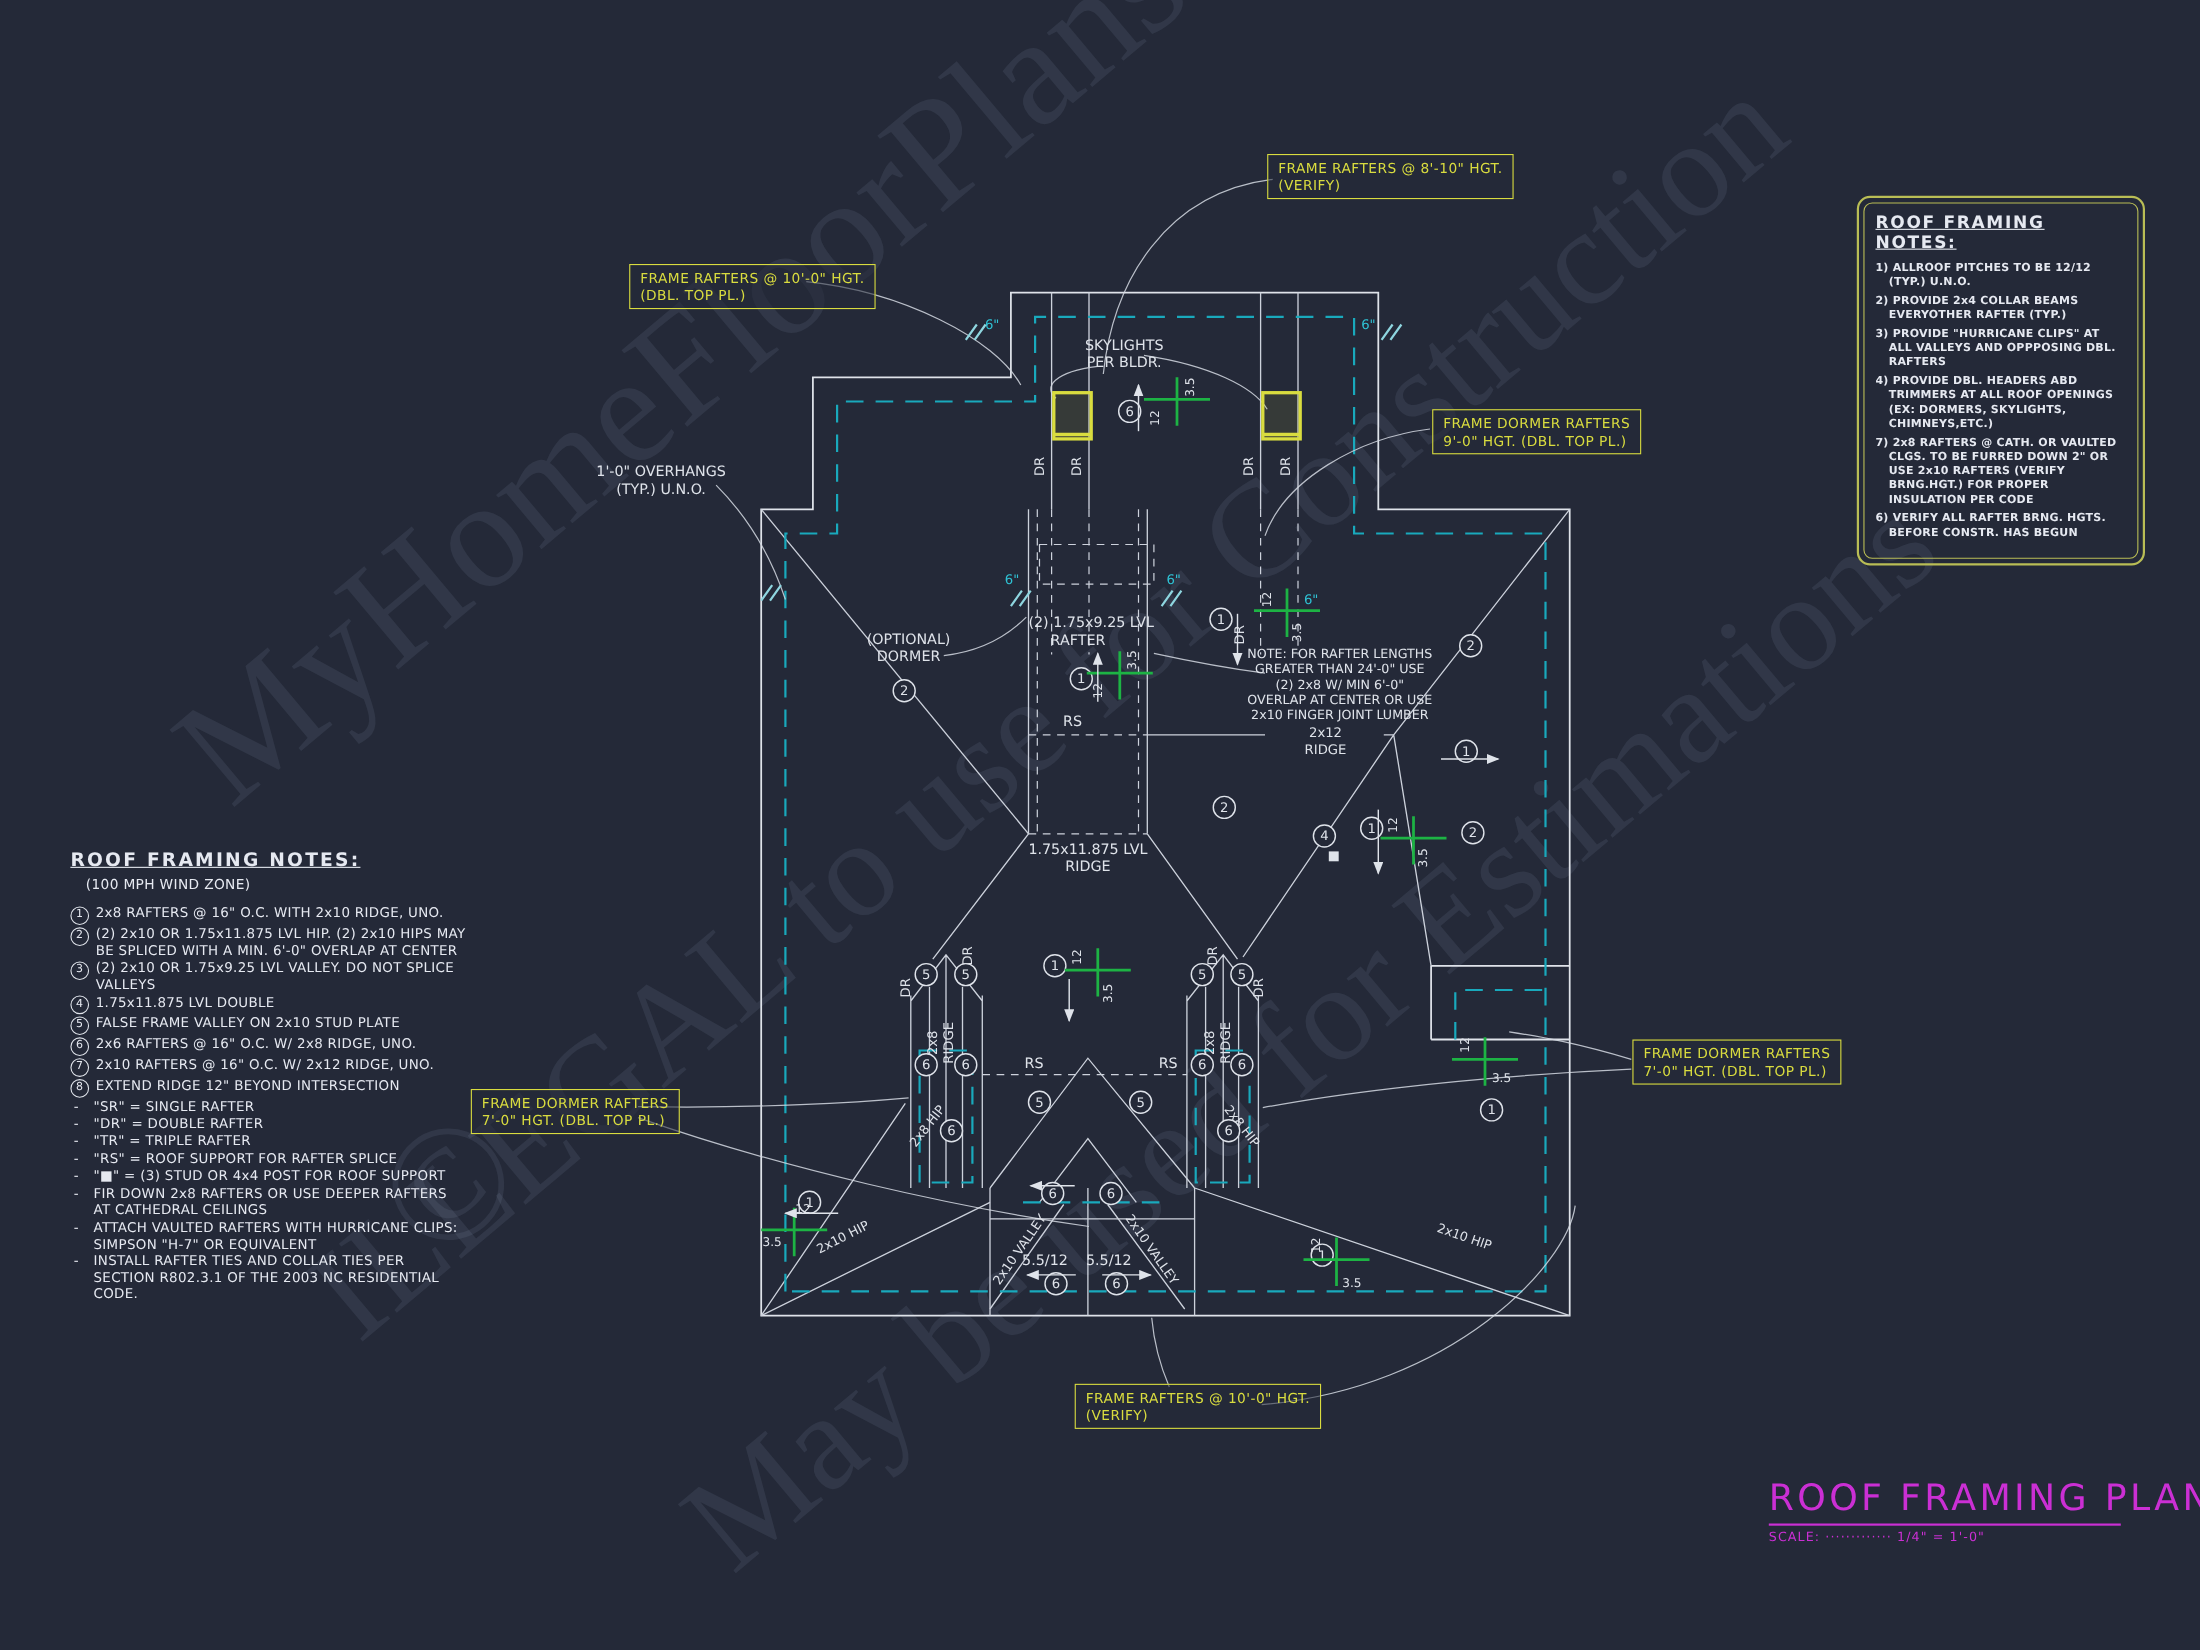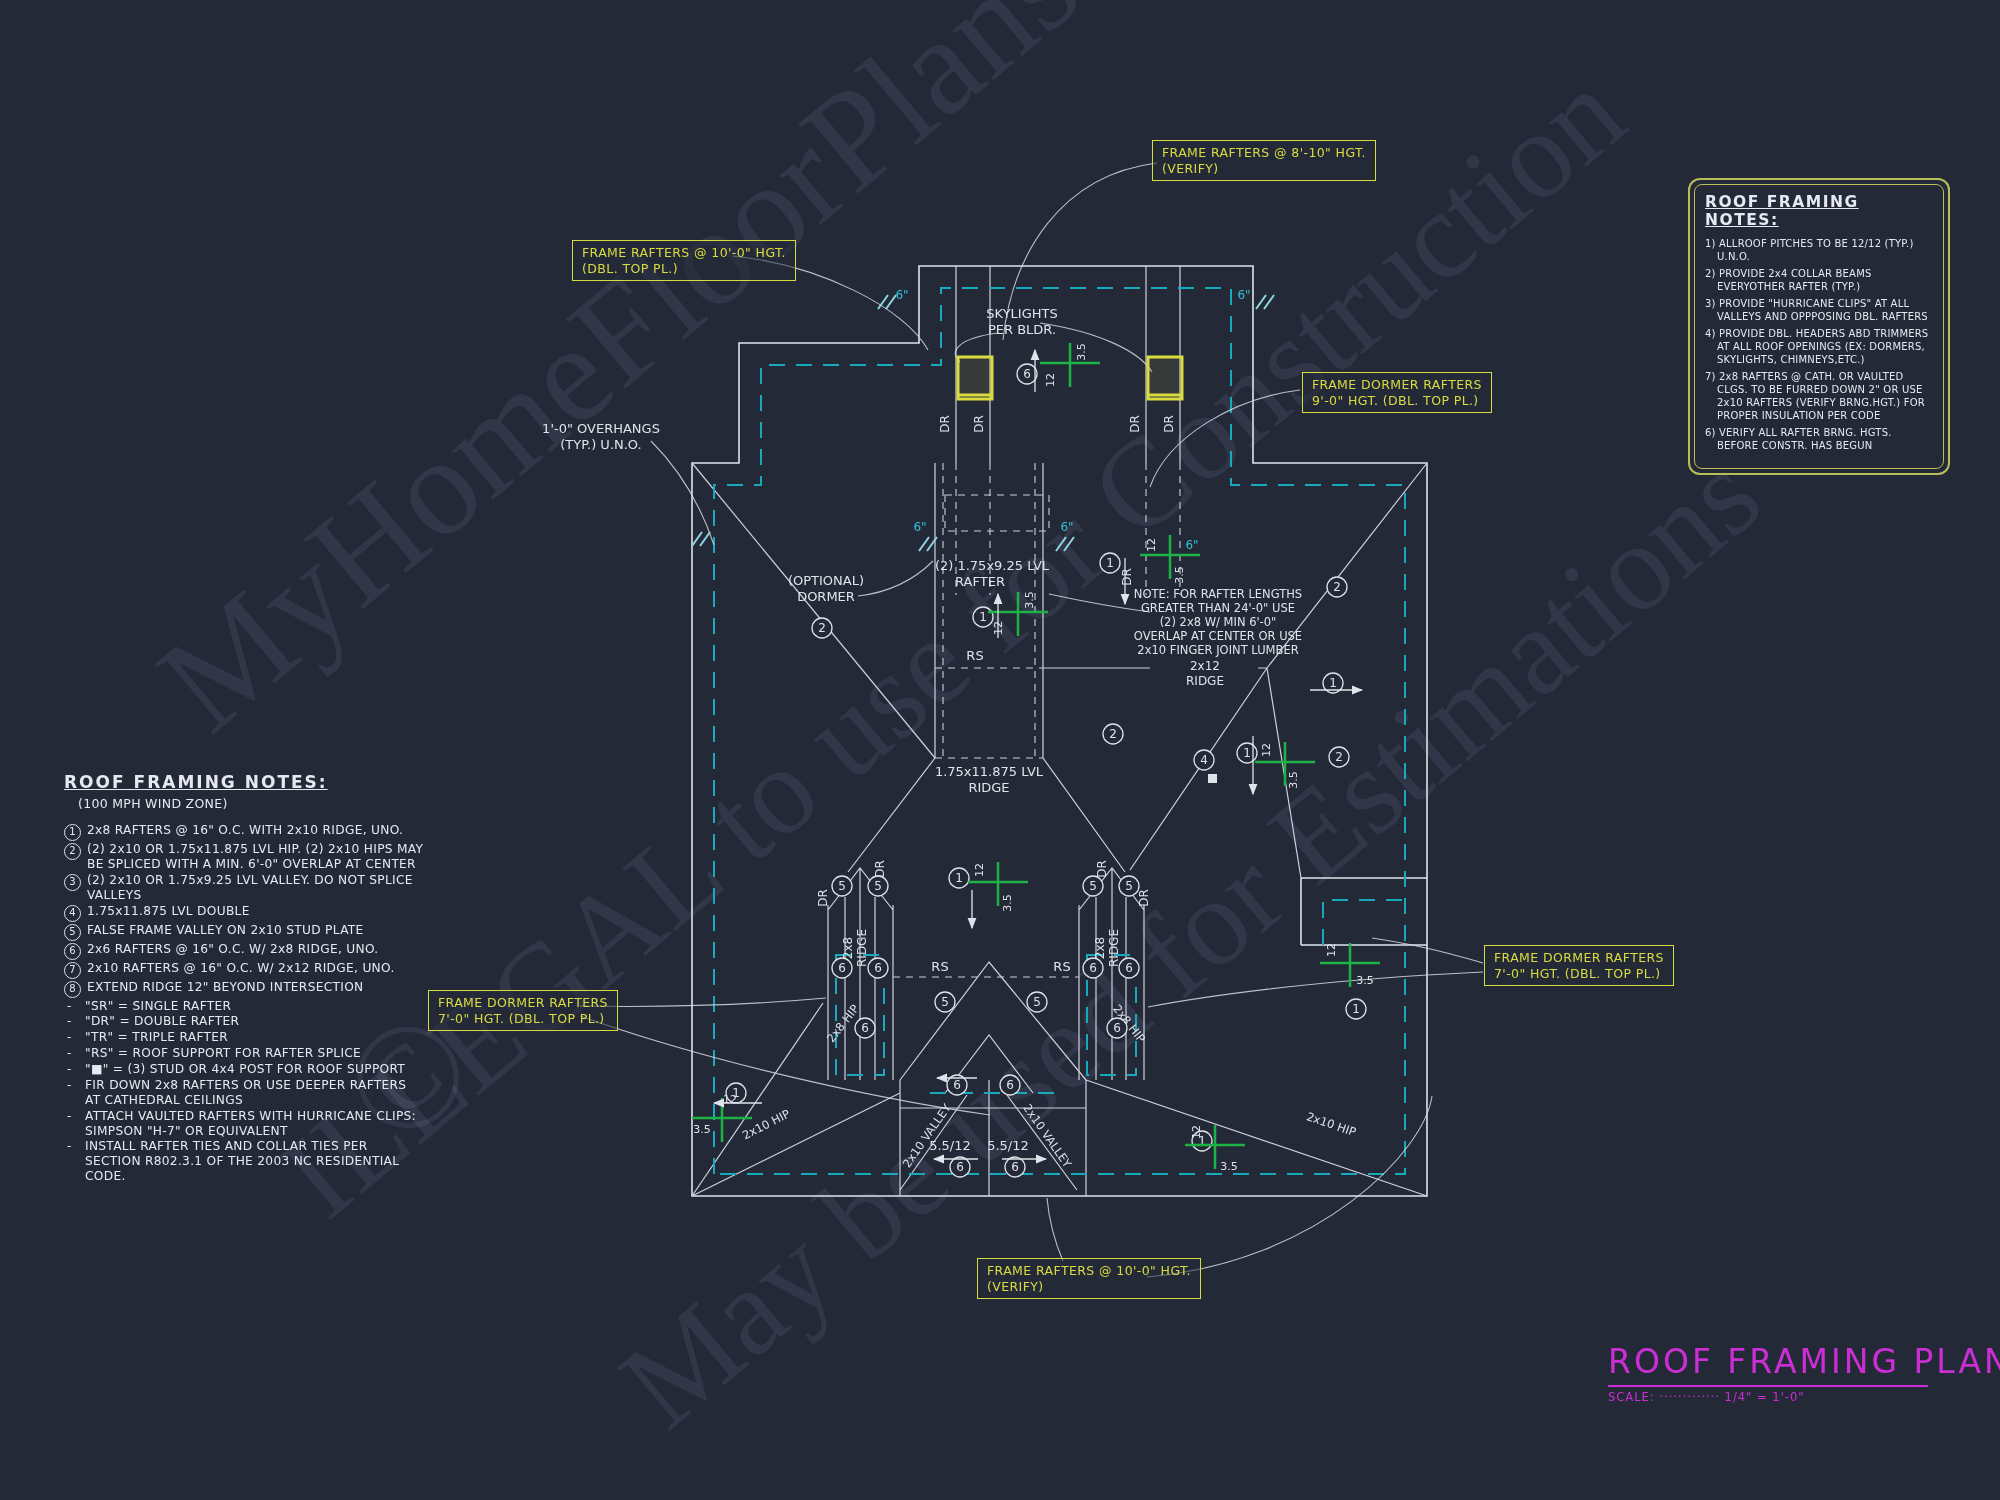--- a/index.html
+++ b/index.html
@@ -14,21 +14,21 @@
   #notes-left .nl-sub{font-size:12.5px;margin-left:14px;margin-bottom:12px;}
   .nrow{display:flex;align-items:flex-start;font-size:12.2px;line-height:1.22;margin-bottom:1px;}
   .nnum{flex:0 0 15px;height:15px;border:1px solid #dfe3ea;border-radius:50%;font-size:10px;
         display:flex;align-items:center;justify-content:center;margin:1px 6px 0 0;}
   .nmark{flex:0 0 12px;margin:0 6px 0 3px;}
   .ntxt{flex:1;}
   
   #notes-right{position:absolute;left:1688px;top:178px;width:250px;border:2px solid #b9bd55;border-radius:12px;padding:4px;}
   #nr-inner{border:1px solid #b9bd55;border-radius:8px;padding:8px 10px 12px 10px;}
   #nr-inner .nr-title{font-size:15.5px;font-weight:bold;letter-spacing:1.5px;text-decoration:underline;margin-bottom:8px;}
-  .nr-item{font-size:10px;line-height:1.3;letter-spacing:.2px;margin-bottom:4px;text-indent:-12px;padding-left:12px;}
+  .nr-item{font-size:10px;line-height:1.3;letter-spacing:.2px;margin-bottom:4px;text-indent:-12px;padding-left:12px;font-weight:bold;}
   
   .callout{position:absolute;border:1.5px solid #d9dc3f;color:#d9dc3f;font-size:12.5px;line-height:1.25;
            letter-spacing:.4px;padding:4px 9px;background:rgba(36,41,56,0.55);white-space:nowrap;}
   
   #title-block{position:absolute;left:1608px;top:1342px;width:320px;}
   #plan-title{color:#cb2fd4;font-size:33px;letter-spacing:3px;border-bottom:2px solid #cb2fd4;
               padding-bottom:4px;white-space:nowrap;}
   #plan-scale{color:#cb2fd4;font-size:11.5px;letter-spacing:1px;margin-top:3px;}
   svg text{font-family:"DejaVu Sans",sans-serif;}
 </style>

